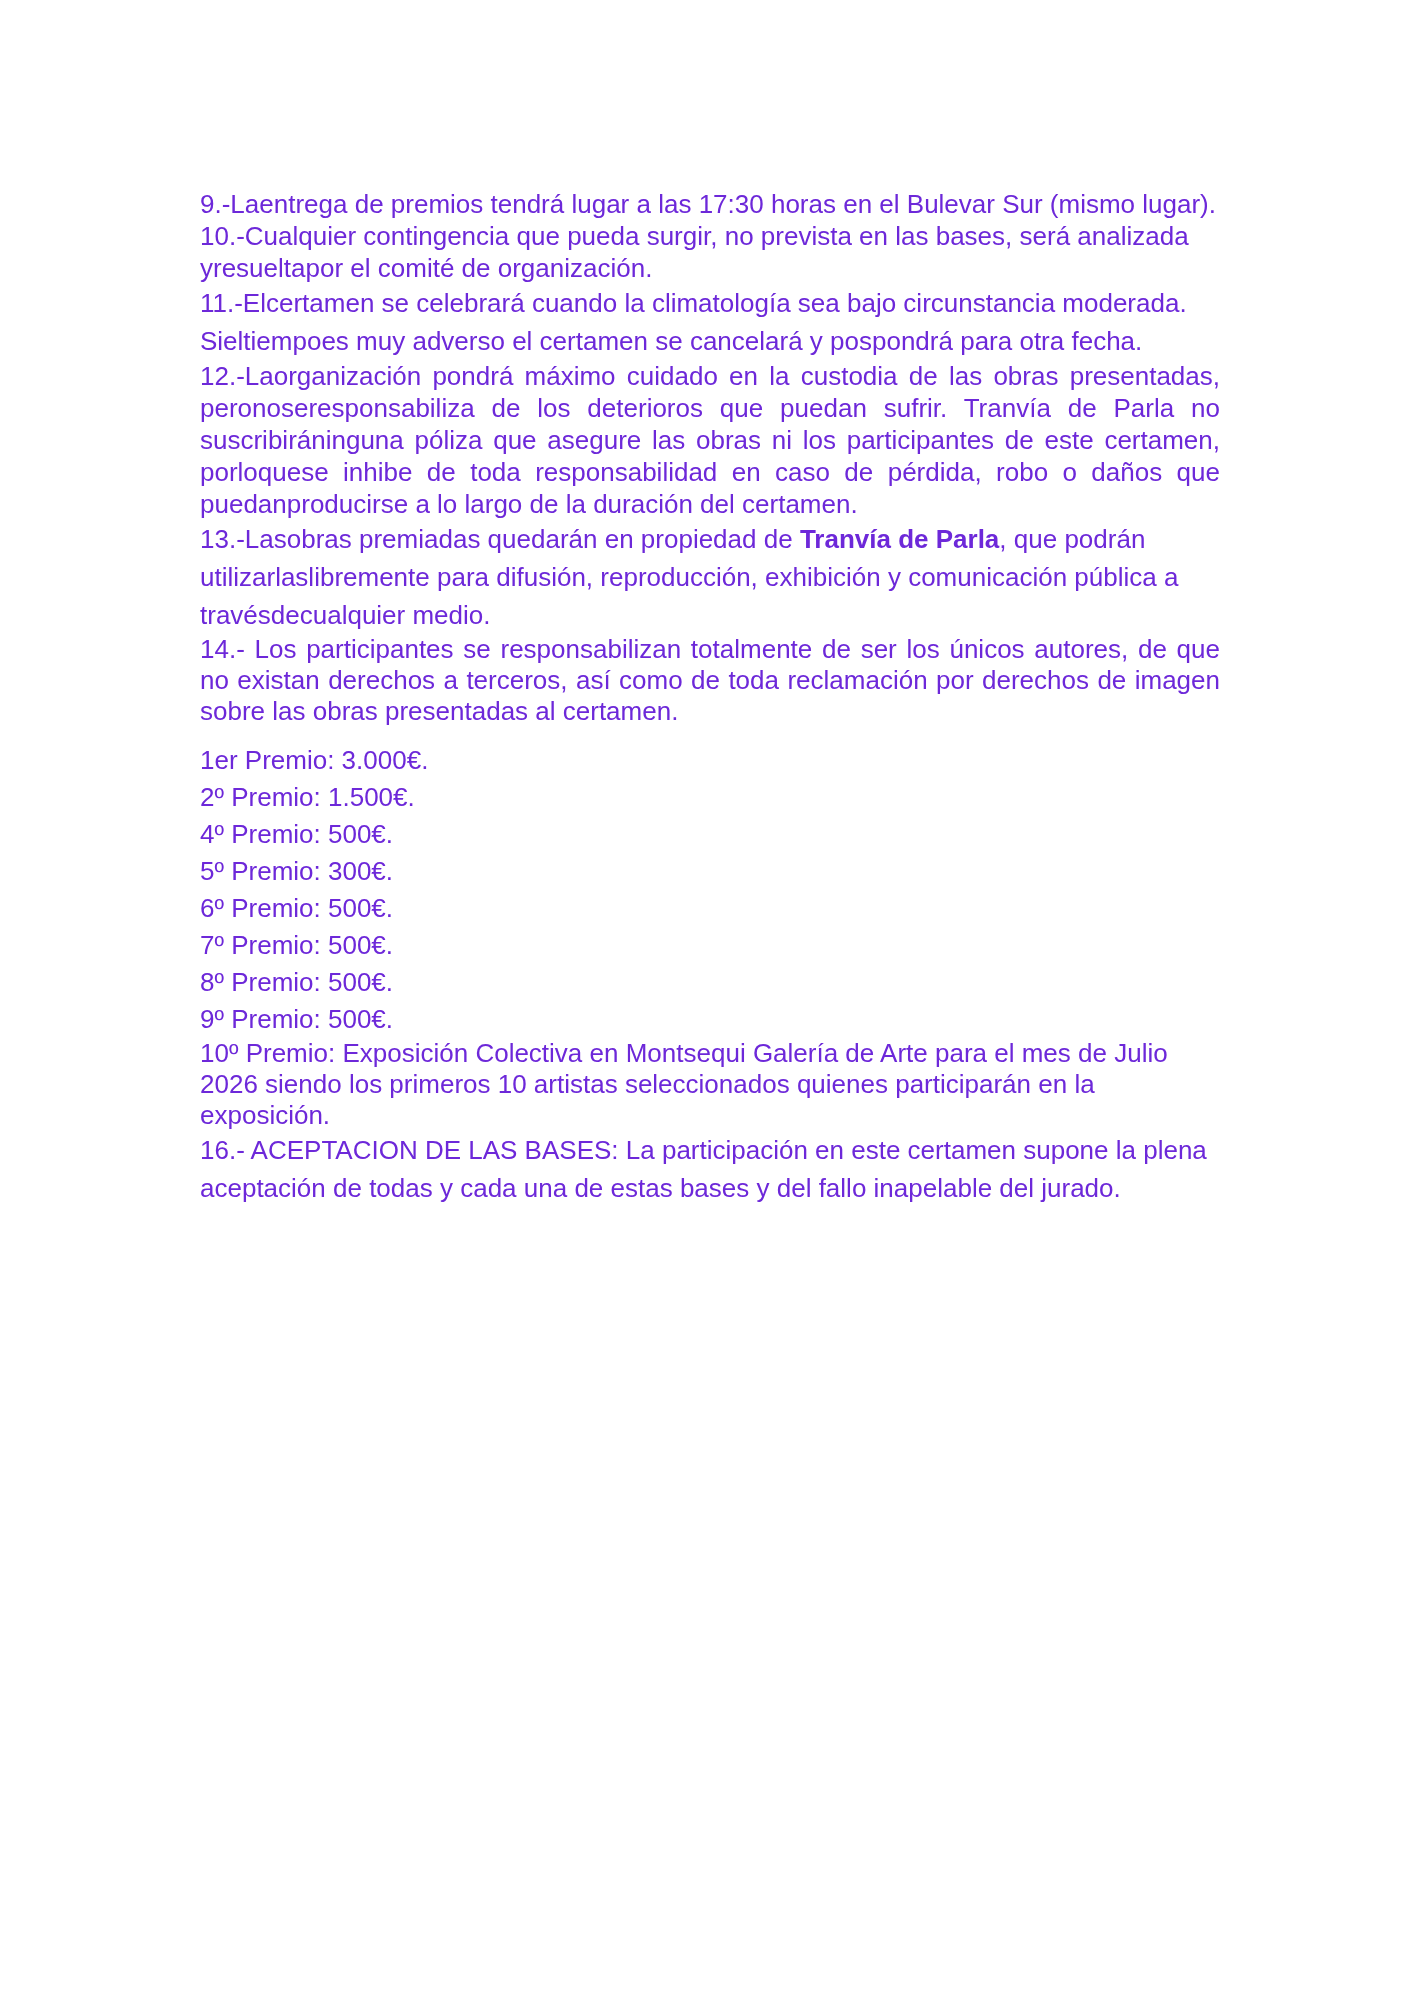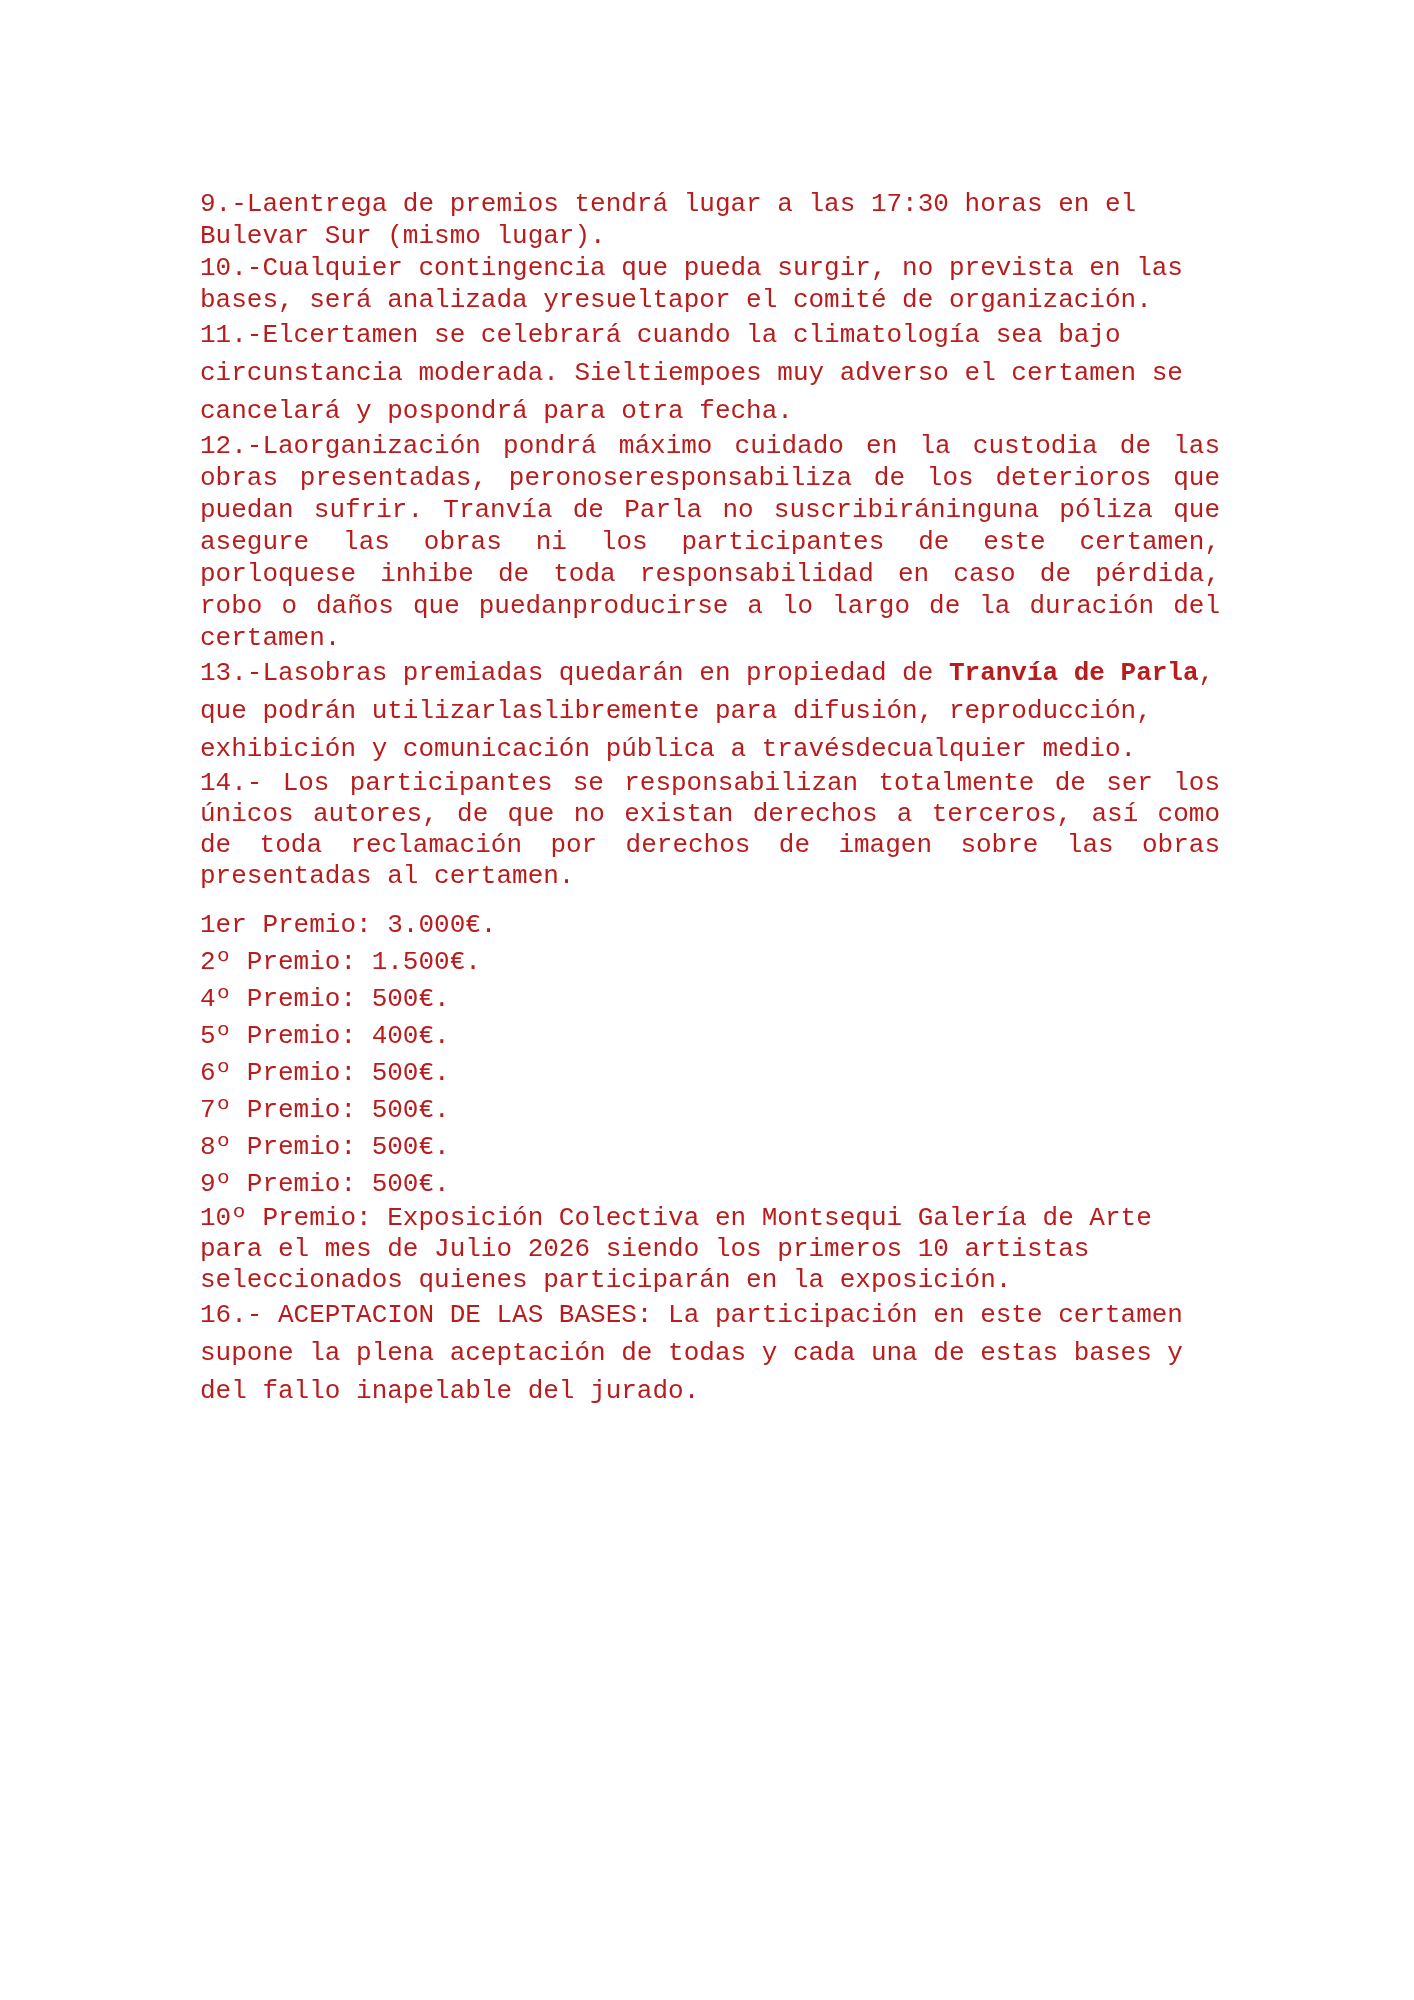--- a/index.html
+++ b/index.html
@@ -6,22 +6,22 @@
     margin: 0;
     padding: 0;
     background: #ffffff;
   }
   .page {
     position: relative;
     box-sizing: border-box;
     width: 1414px;
     height: 2000px;
     background: #ffffff;
-    color: #b91c1c;
-    font-family: Liberation Mono, monospace;
+    color: #6d28d9;
+    font-family: Liberation Sans, sans-serif;
     font-size: 26px;
     overflow: hidden;
     padding: 188px 194px 0 200px;
   }
   .page p { margin: 0; }
   .clause-9  { line-height: 32px; }
   .clause-10 { margin-top: 60px; line-height: 32px; }
   .clause-11 { margin-top: 41px; line-height: 38px; }
   .clause-12 { margin-top: 52px; line-height: 32px; text-align: justify; }
   .clause-13 { margin-top: 38px; line-height: 38px; }
@@ -52,21 +52,21 @@
 
   <p class="clause-13"><span>13.-Lasobras premiadas quedarán en propiedad de </span><strong>Tranvía de Parla</strong><span>, que podrán utilizarlaslibremente para difusión, reproducción, exhibición y comunicación pública a travésdecualquier medio.</span></p>
 
   <p class="clause-14">14.- Los participantes se responsabilizan totalmente de ser los únicos autores, de que no existan derechos a terceros, así como de toda reclamación por derechos de imagen sobre las obras presentadas al certamen.</p>
 
 
   <ul class="prize-list">
     <li>1er Premio: 3.000€.</li>
     <li>2º Premio: 1.500€.</li>
     <li>4º Premio: 500€.</li>
-    <li>5º Premio: 400€.</li>
+    <li>5º Premio: 300€.</li>
     <li>6º Premio: 500€.</li>
     <li>7º Premio: 500€.</li>
     <li>8º Premio: 500€.</li>
     <li>9º Premio: 500€.</li>
   </ul>
 
   <p class="clause-prize-10">10º Premio: Exposición Colectiva en Montsequi Galería de Arte para el mes de Julio 2026 siendo los primeros 10 artistas seleccionados quienes participarán en la exposición.</p>
 
   <p class="clause-16">16.- ACEPTACION DE LAS BASES: La participación en este certamen supone la plena aceptación de todas y cada una de estas bases y del fallo inapelable del jurado.</p>
 

